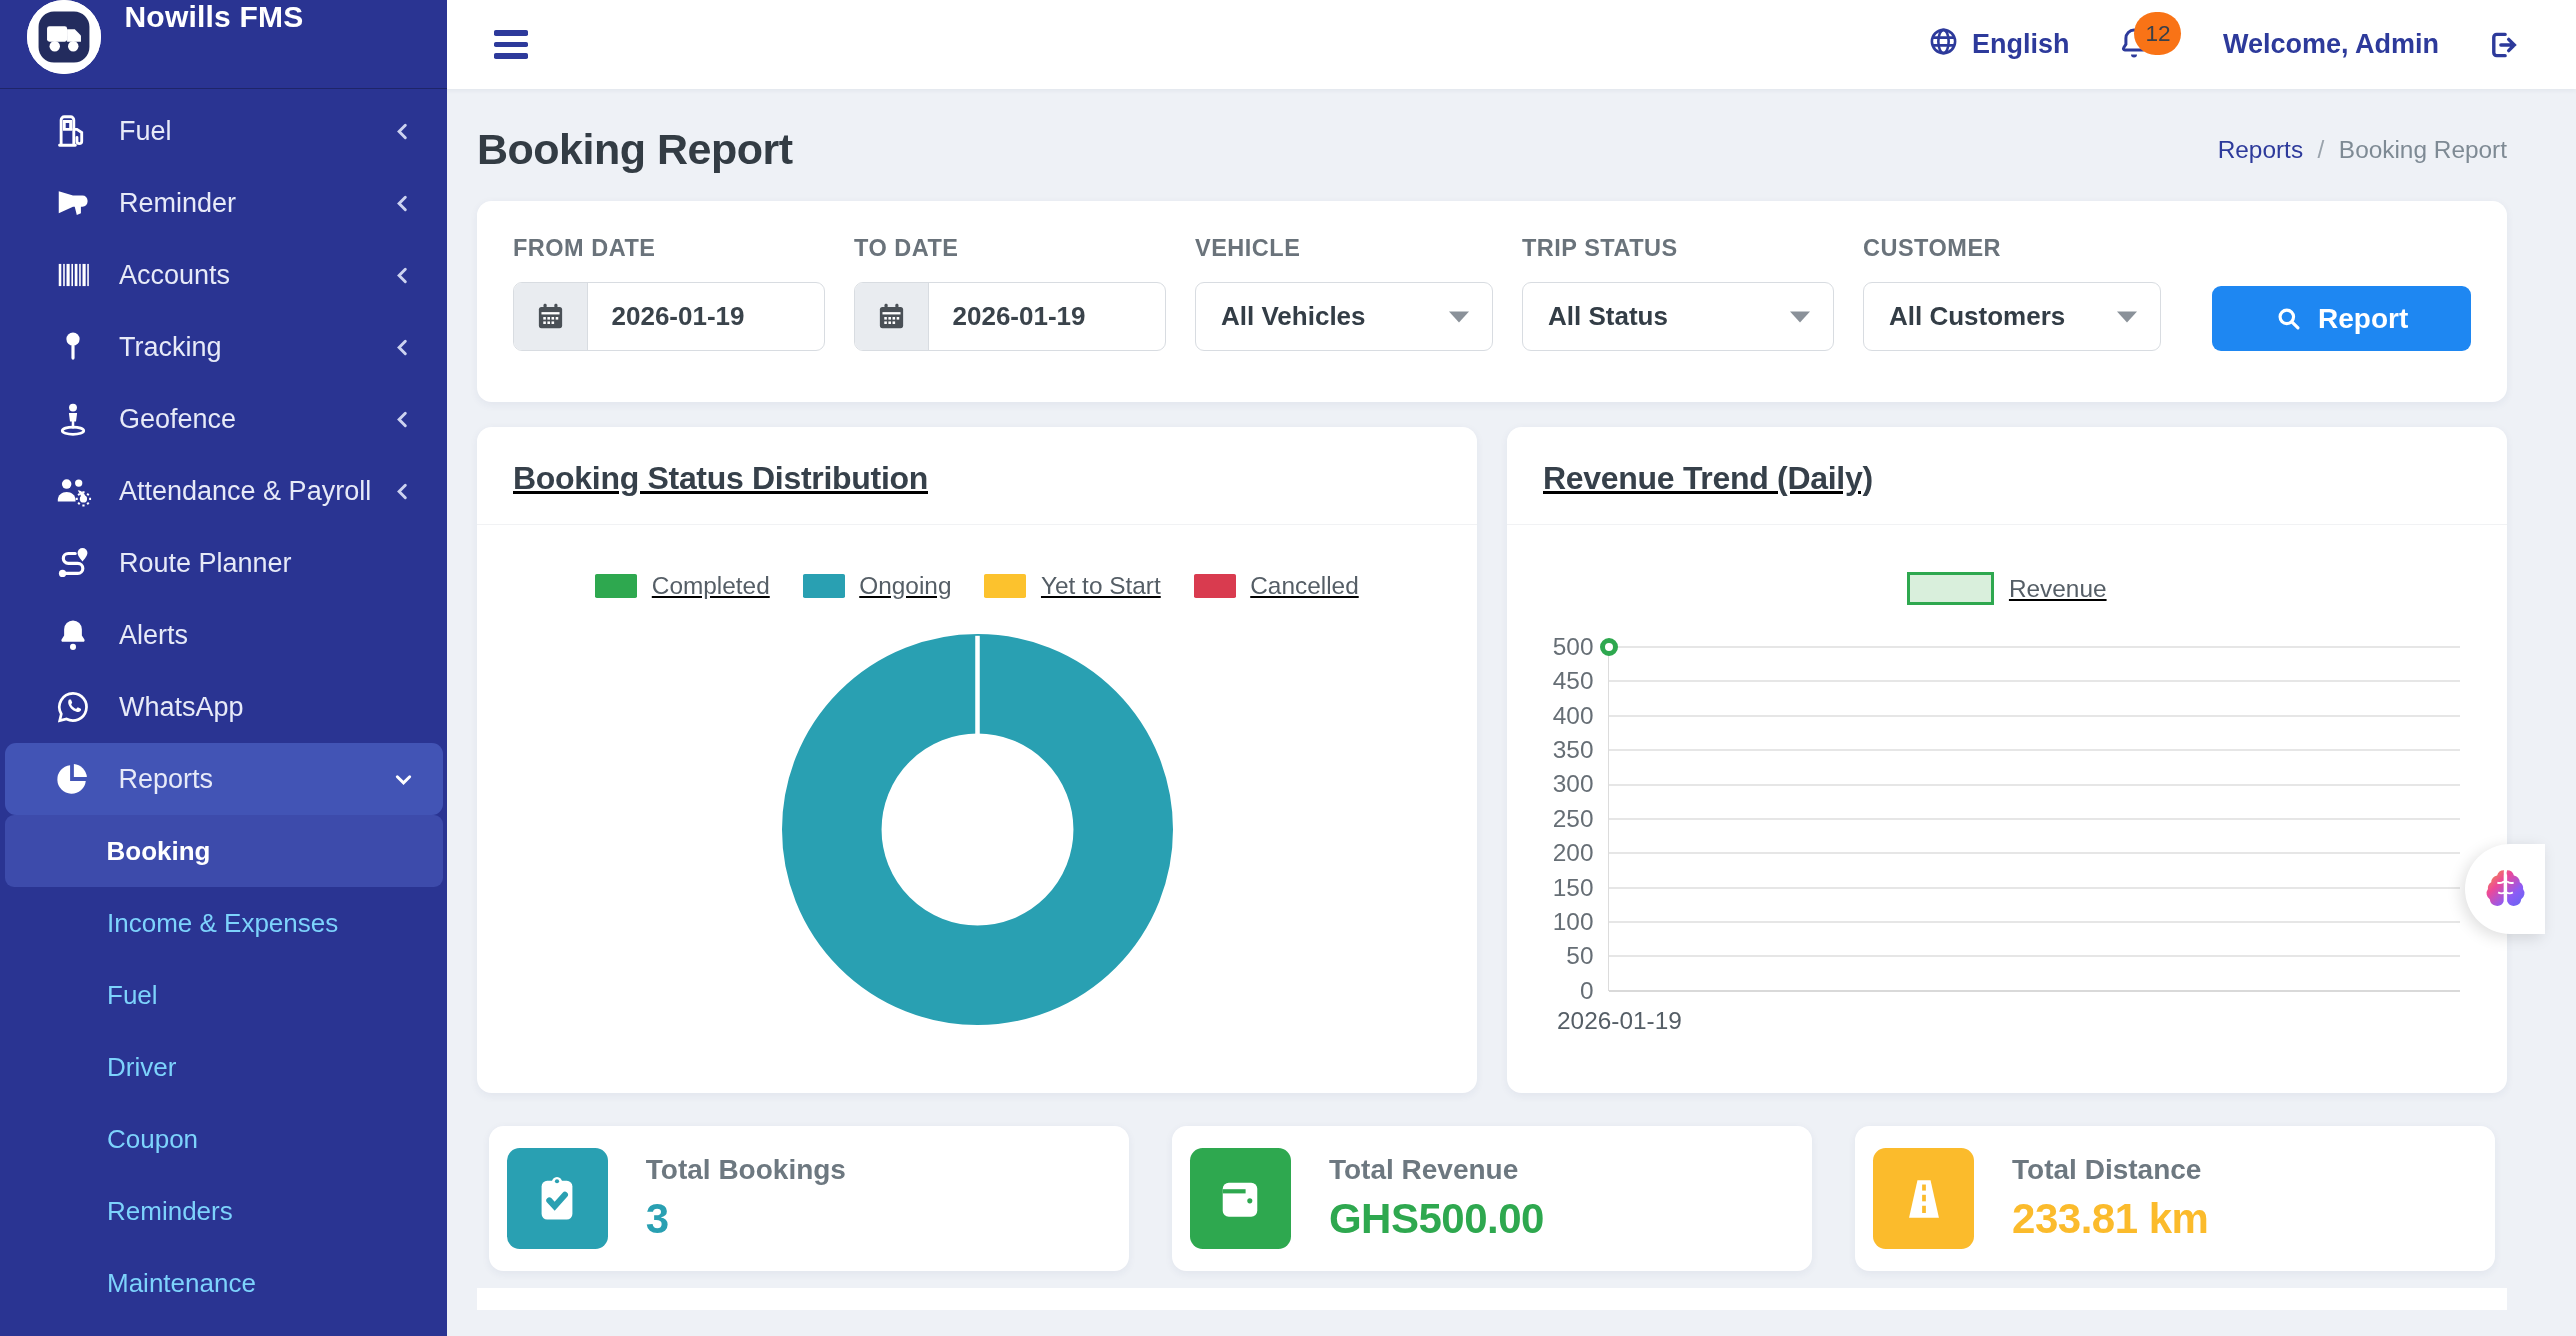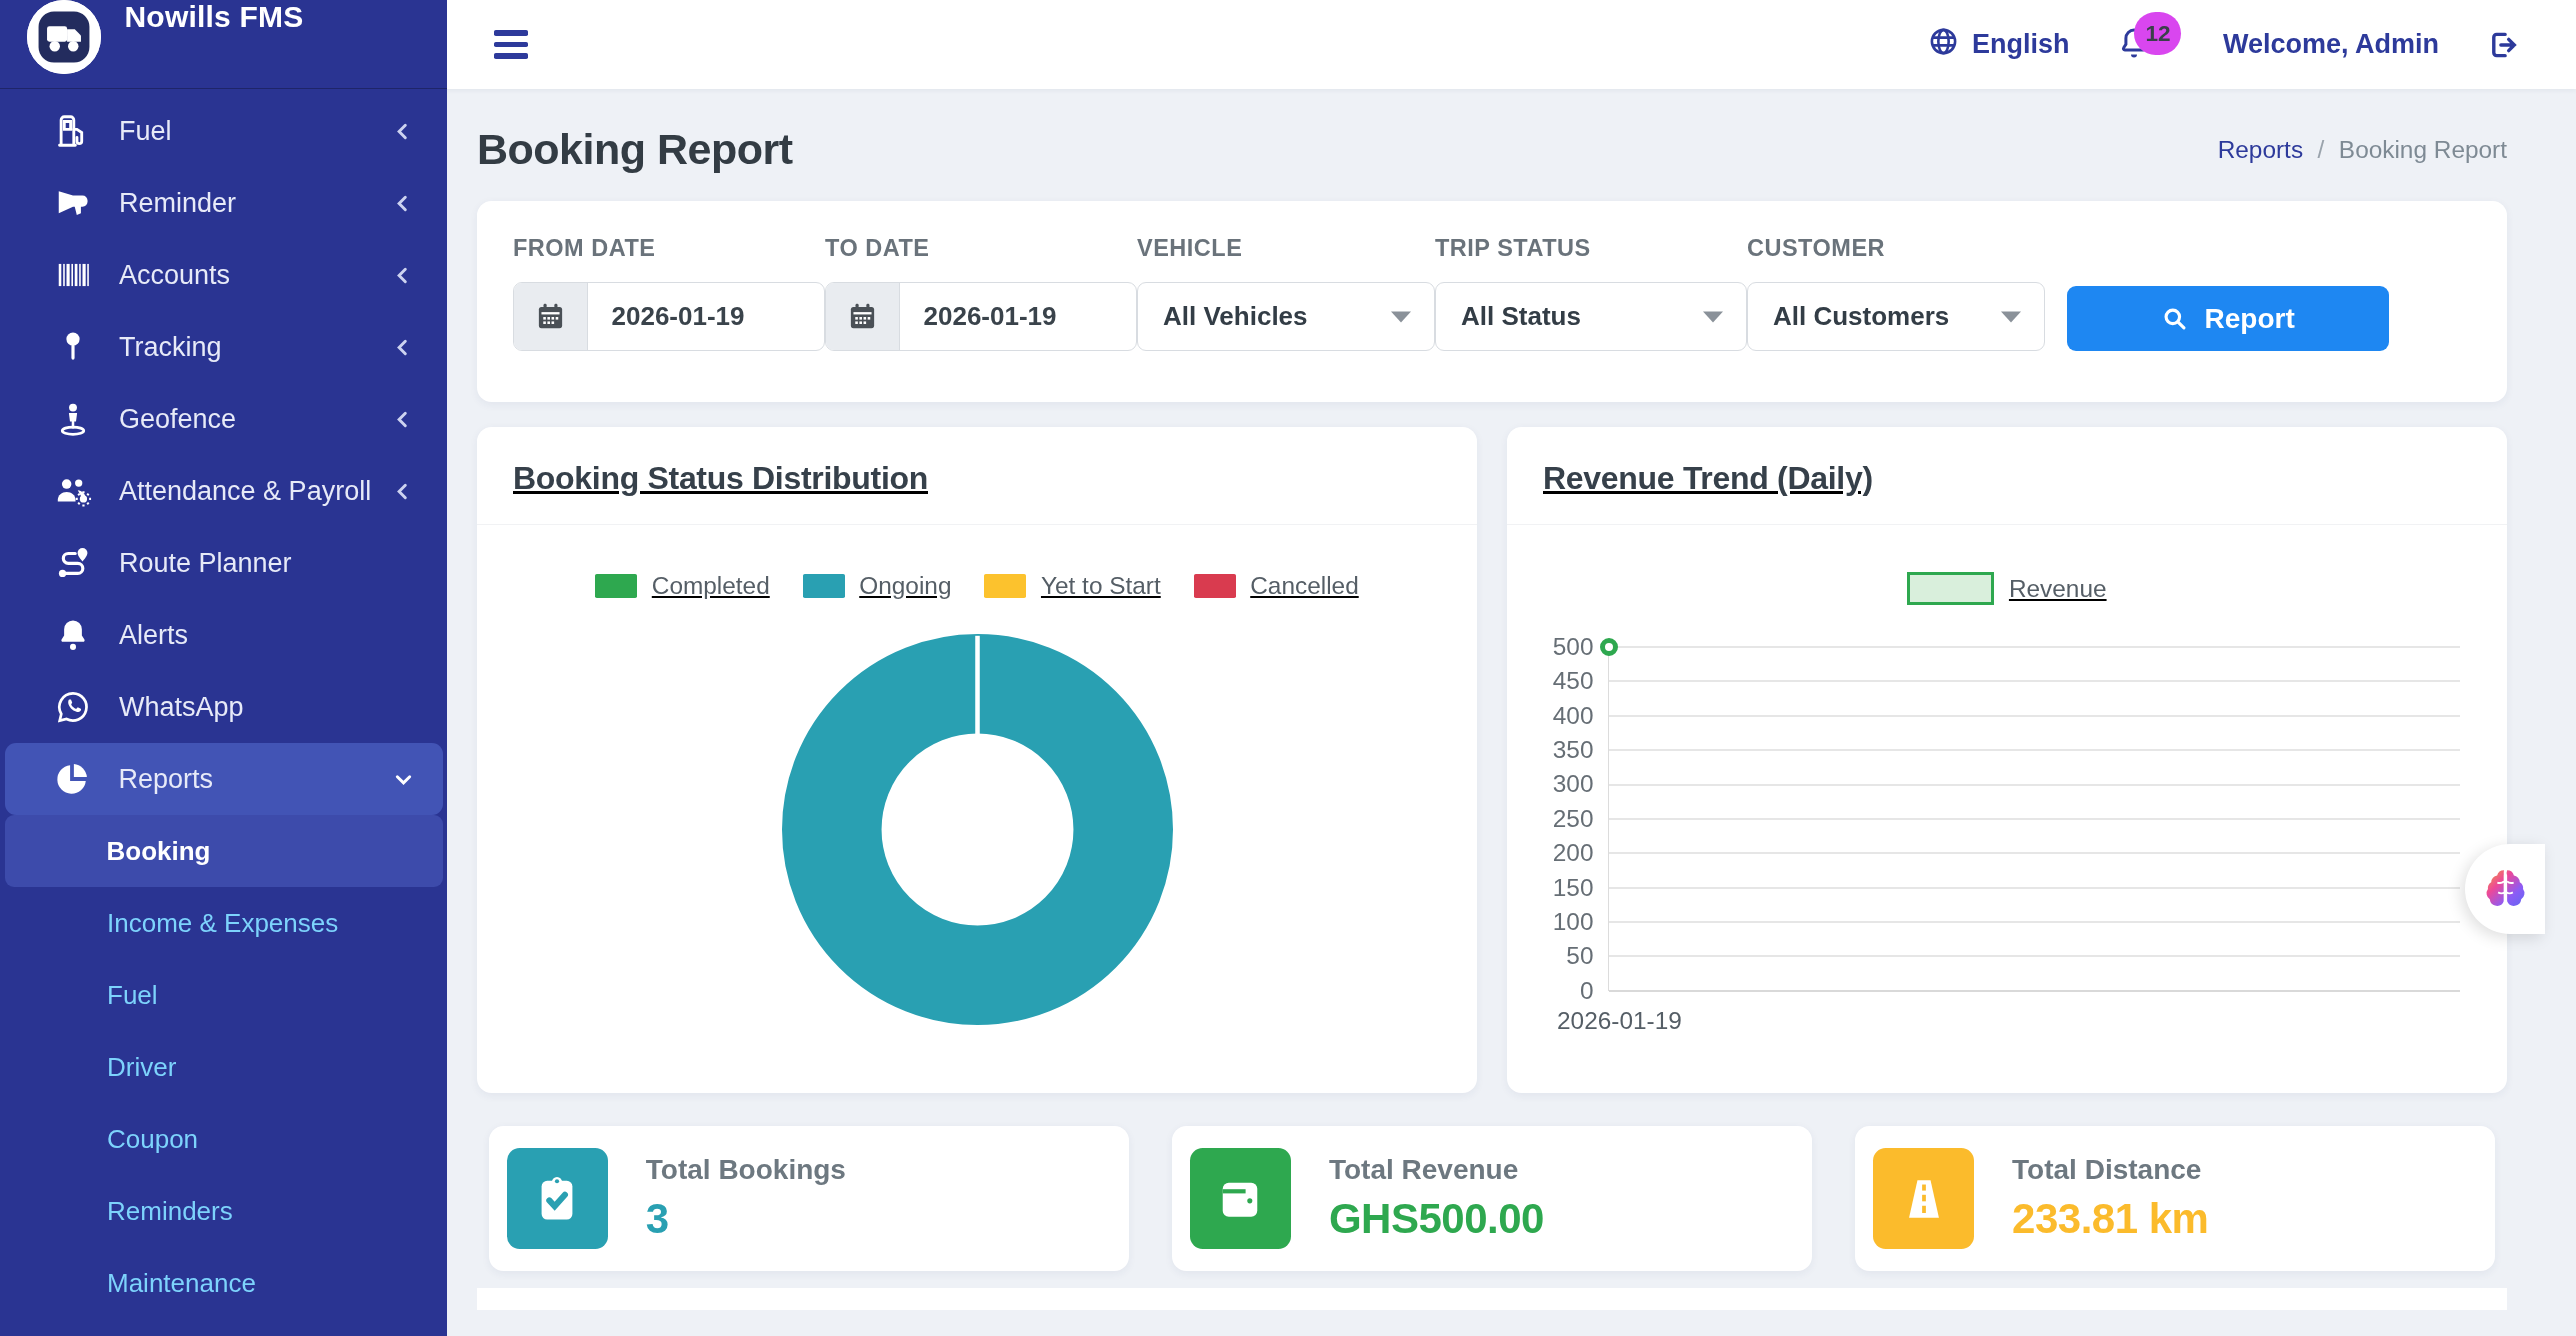--- a/index.html
+++ b/index.html
@@ -23,38 +23,38 @@
   .sub-item.active { background:#3d4bab; border-radius:9px; margin:0 4.5px; padding-left:102px; color:#fff; font-weight:600; }
 
   
   .header { position:absolute; left:447px; top:0; width:2129px; height:89px; background:#fff; box-shadow:0 1.8px 4.5px rgba(20,30,70,.05); display:flex; align-items:center; z-index:4; }
   .hamburger { margin-left:47px; cursor:pointer; display:flex; flex-direction:column; gap:6.3px; }
   .hamburger span { display:block; width:34px; height:5.4px; background:#2d3a9b; border-radius:1.8px; }
   .header-right { margin-left:auto; margin-right:56px; display:flex; align-items:center; gap:47px; }
   .lang { display:flex; align-items:center; gap:12.7px; color:#2d3a9b; font-size:27px; font-weight:bold; cursor:pointer; }
   .bell-wrap { position:relative; cursor:pointer; padding-right:23.5px; }
   .bell-wrap svg { width:36px; height:36px; }
-  .badge { position:absolute; left:18px; top:-12.7px; min-width:47px; height:43px; background:#d946ef; border-radius:22px; color:#39404a; font-size:22.6px; font-weight:bold; display:flex; align-items:center; justify-content:center; padding:0 9px; }
+  .badge { position:absolute; left:18px; top:-12.7px; min-width:47px; height:43px; background:#f97316; border-radius:22px; color:#39404a; font-size:22.6px; font-weight:normal; display:flex; align-items:center; justify-content:center; padding:0 9px; }
   .welcome { color:#2d3a9b; font-size:27px; font-weight:bold; cursor:pointer; }
   .signout { cursor:pointer; display:flex; }
   .signout svg { width:34px; height:34px; }
 
   
   .content { position:absolute; left:447px; top:89px; width:2090px; padding:0 30px; }
   .page-head { display:flex; justify-content:space-between; align-items:center; margin-top:36px; }
   .page-title { font-size:43px; font-weight:bold; color:#333c44; letter-spacing:-0.5px; }
   .breadcrumb { font-size:24.4px; display:flex; gap:14.5px; align-items:center; }
   .bc-link { color:#2d3a9b; cursor:pointer; }
   .bc-sep { color:#9aa3ac; }
   .bc-current { color:#7e8a94; }
 
   .card { background:#fff; border-radius:14.5px; box-shadow:0 2.7px 9px rgba(40,55,100,.06); }
 
   
-  .filter-card { margin-top:27px; padding:34px 36px 51px; display:flex; align-items:flex-end; }
+  .filter-card { margin-top:27px; padding:34px 36px 51px; display:flex; gap:29px; align-items:flex-end; }
   .field { display:flex; flex-direction:column; }
   .field-label { font-size:23.5px; font-weight:bold; color:#6a737b; letter-spacing:0.5px; margin-bottom:20px; }
   .date-input { display:flex; width:312px; height:69px; border:1.8px solid #d8dce1; border-radius:9px; overflow:hidden; background:#fff; cursor:pointer; }
   .date-prefix { width:74px; background:#e9ecf0; border-right:1.8px solid #d8dce1; display:flex; align-items:center; justify-content:center; }
   .date-prefix svg { width:31px; height:31px; }
   .date-value { flex:1; display:flex; align-items:center; padding-left:23.5px; font-size:26px; font-weight:600; color:#3a434b; }
   .select { position:relative; width:298px; height:69px; border:1.8px solid #d8dce1; border-radius:9px; background:#fff; display:flex; align-items:center; padding-left:25px; font-size:26px; font-weight:600; color:#333d46; cursor:pointer; }
   .select.wide { width:312px; }
   .caret { position:absolute; right:23.5px; top:50%; transform:translateY(-50%); width:0; height:0; border-left:10px solid transparent; border-right:10px solid transparent; border-top:11.8px solid #8a9199; }
   .report-btn { margin-left:22px; width:322px; height:65px; background:#1e87f2; border:none; border-radius:9px; color:#fff; font-size:28px; font-weight:bold; display:flex; align-items:center; justify-content:center; gap:16.3px; cursor:pointer; font-family:inherit; }

